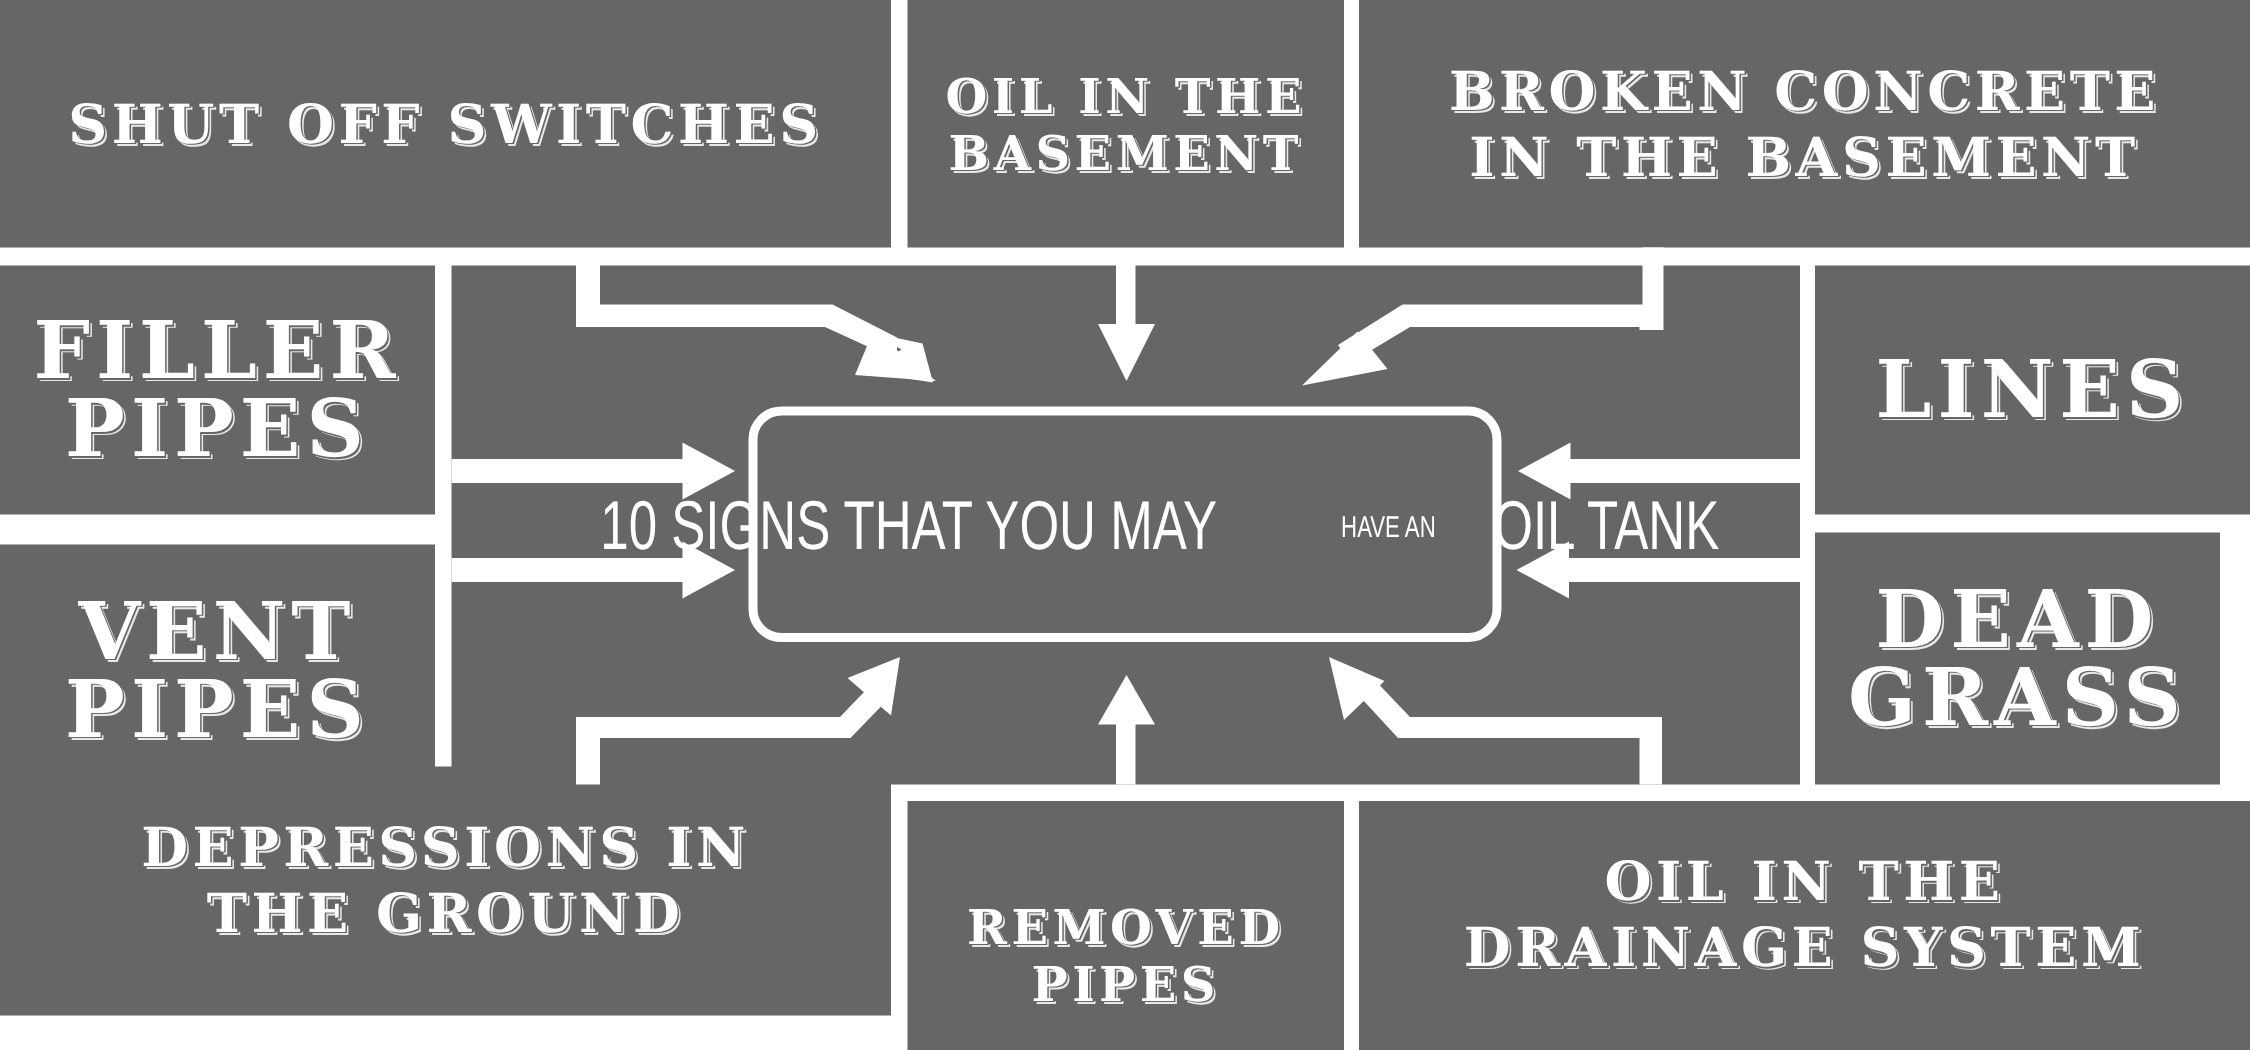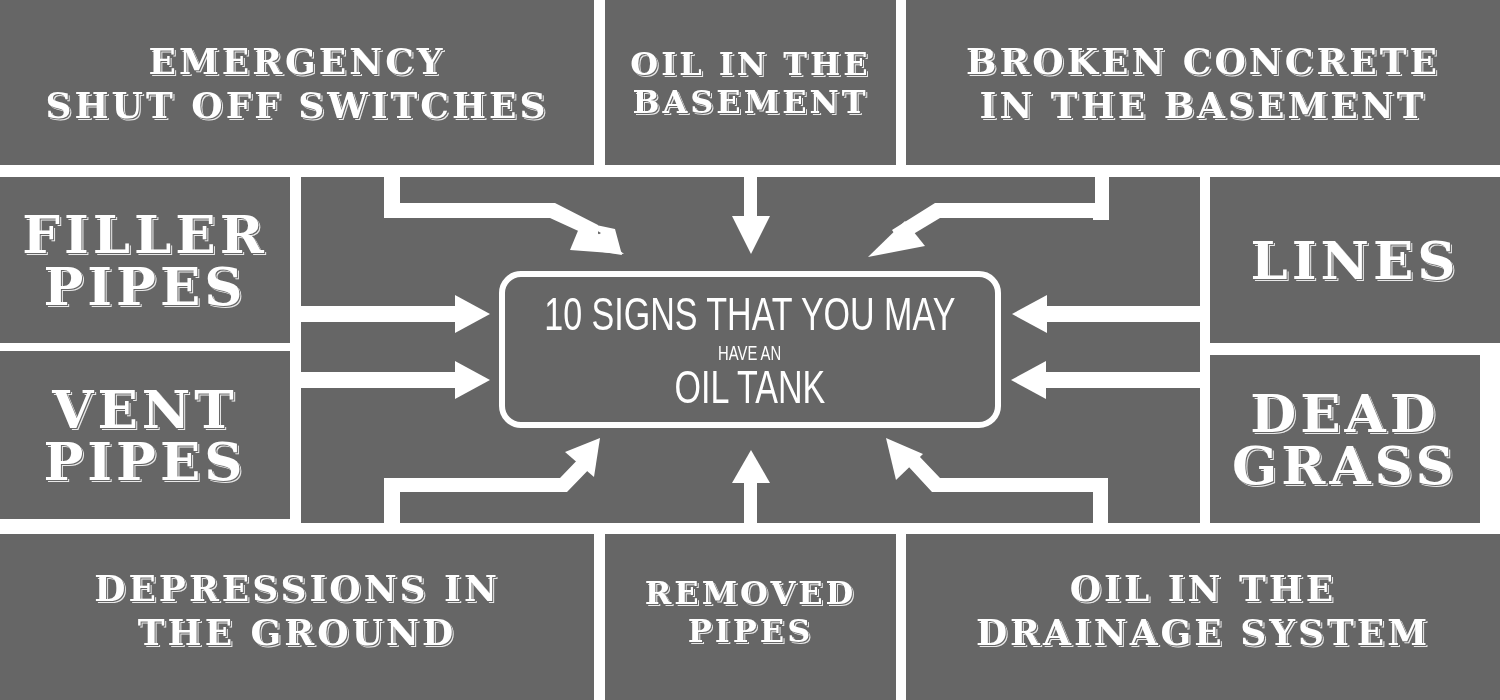--- a/index.html
+++ b/index.html
@@ -43,21 +43,21 @@
   .title-box {
     position: absolute;
     left: 499px;
     top: 271px;
     width: 502px;
     height: 157px;
     border: 6px solid #ffffff;
     border-radius: 22px;
     box-sizing: border-box;
     display: flex;
-    flex-direction: column;
+    flex-direction: row;
     align-items: center;
     justify-content: center;
     color: #ffffff;
     font-family: "Liberation Sans", "DejaVu Sans", sans-serif;
     text-transform: uppercase;
   }
   .title-line1 {
     font-size: 46px;
     line-height: 48px;
     transform: scaleX(0.74);
@@ -78,21 +78,20 @@
     white-space: nowrap;
   }
 </style>
 </head>
 <body>
 
 <div class="canvas">
 
   <div class="panel" style="left:0; top:0; width:594px; height:165px;">
     <div class="sign-text md">
-      <span>Emergency</span>
       <span>Shut Off Switches</span>
     </div>
   </div>
 
   <div class="panel" style="left:605px; top:0; width:291px; height:165px;">
     <div class="sign-text sm">
       <span>Oil in the</span>
       <span>Basement</span>
     </div>
   </div>
@@ -104,21 +103,21 @@
     </div>
   </div>
 
   <div class="panel" style="left:0; top:177px; width:290px; height:166px;">
     <div class="sign-text lg">
       <span>Filler</span>
       <span>Pipes</span>
     </div>
   </div>
 
-  <div class="panel" style="left:0; top:351px; width:290px; height:168px;">
+  <div class="panel" style="left:0; top:363px; width:290px; height:168px;">
     <div class="sign-text lg">
       <span>Vent</span>
       <span>Pipes</span>
     </div>
   </div>
 
   <div class="panel" style="left:301px; top:177px; width:899px; height:346px;"></div>
 
   <div class="panel" style="left:1210px; top:177px; width:290px; height:166px;">
     <div class="sign-text lg">
@@ -126,28 +125,28 @@
     </div>
   </div>
 
   <div class="panel" style="left:1210px; top:355px; width:270px; height:168px;">
     <div class="sign-text lg">
       <span>Dead</span>
       <span>Grass</span>
     </div>
   </div>
 
-  <div class="panel" style="left:0; top:534px; width:594px; height:166px; align-items:flex-start; padding-top:32px;">
+  <div class="panel" style="left:0; top:511px; width:594px; height:166px; align-items:flex-start; padding-top:32px;">
     <div class="sign-text md">
       <span>Depressions in</span>
       <span>the Ground</span>
     </div>
   </div>
 
-  <div class="panel" style="left:605px; top:534px; width:291px; height:166px; align-items:flex-start; padding-top:40px;">
+  <div class="panel" style="left:605px; top:534px; width:291px; height:166px; align-items:center; padding-top:40px;">
     <div class="sign-text sm">
       <span>Removed</span>
       <span>Pipes</span>
     </div>
   </div>
 
   <div class="panel" style="left:906px; top:534px; width:594px; height:166px; align-items:flex-start; padding-top:32px;">
     <div class="sign-text md">
       <span>Oil in the</span>
       <span>Drainage System</span>

